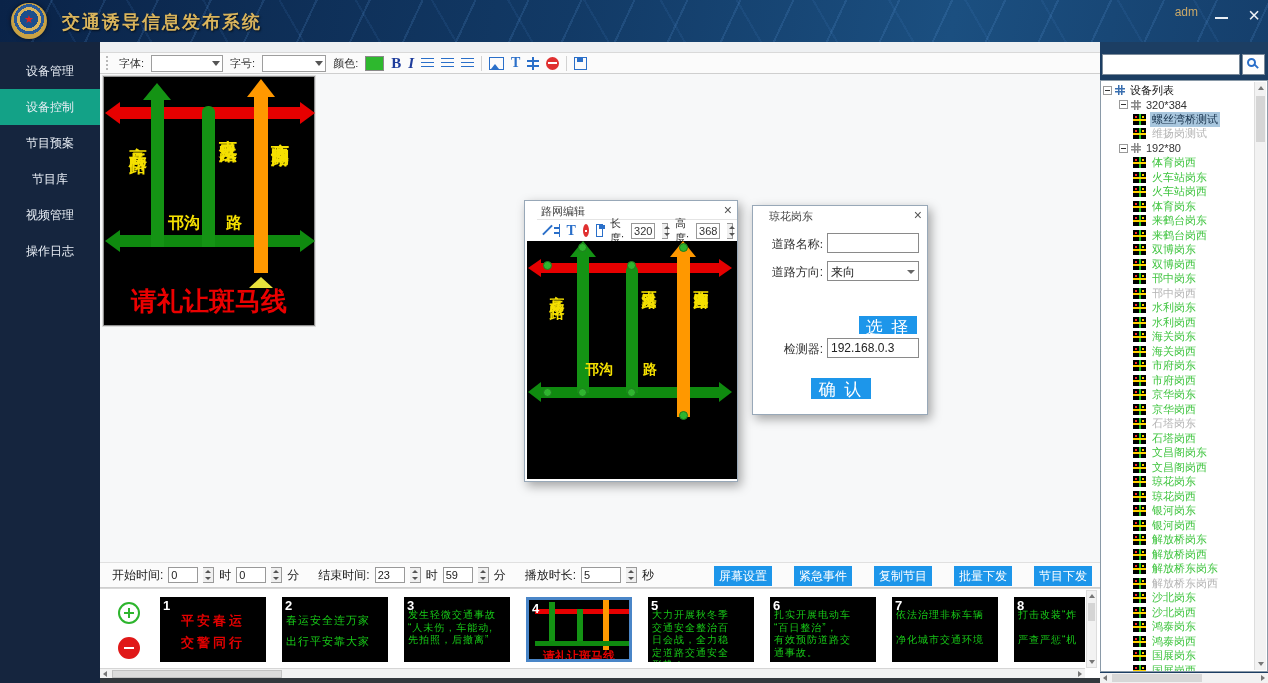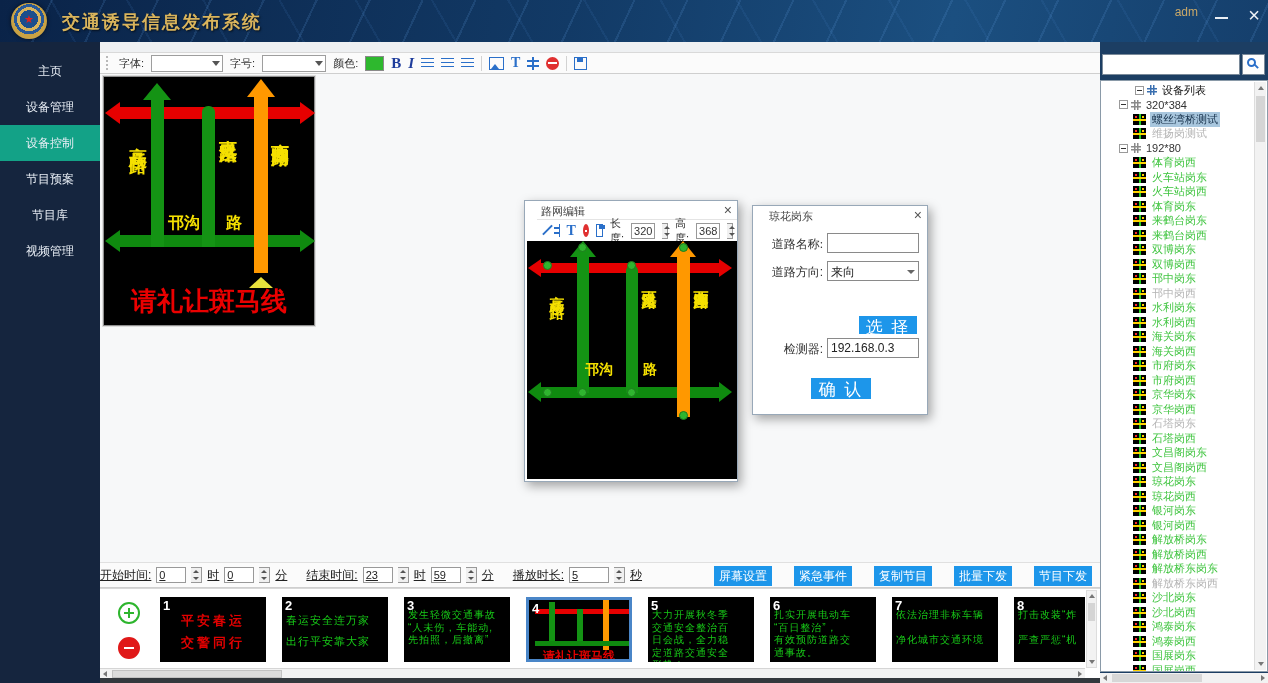--- a/index.html
+++ b/index.html
@@ -78,21 +78,21 @@
   .ed-canvas{position:absolute;left:2px;top:40px;width:210px;height:238px;background:#000;}
 
   .props .row{position:absolute;left:0;width:100%;height:20px;font-size:12px;color:#333;}
   .props .lab{position:absolute;left:0;width:70px;text-align:right;top:3px;}
   .props .inp{position:absolute;left:74px;width:92px;height:20px;background:#fff;border:1px solid #8a8a8a;font-size:12px;padding:2px 3px;color:#222;}
   .props .sel .car{position:absolute;right:3px;top:8px;width:0;height:0;border-left:4px solid transparent;border-right:4px solid transparent;border-top:4px solid #666;}
   .btn{background:#1d96ea;color:#fff;border:none;font-size:17px;cursor:pointer;letter-spacing:2px;}
 
   
   .schedule{position:absolute;left:0;top:520px;width:1000px;height:26px;background:#fbfbfb;
-    border-top:1px solid #e0e0e0;border-bottom:1px solid #cfcfcf;display:flex;align-items:center;gap:5px;font-size:12px;color:#222;padding-left:0;text-decoration:underline;}
+    border-top:1px solid #e0e0e0;border-bottom:1px solid #cfcfcf;display:flex;align-items:center;gap:5px;font-size:12px;color:#222;padding-left:12px;}
   .schedule .numbox{width:30px;}
   .actions{position:absolute;right:8px;top:3px;display:flex;gap:22px;}
   .act-btn{width:58px;height:20px;background:#1d96ea;color:#fff;border:none;font-size:12px;cursor:pointer;}
 
   
   .strip{position:absolute;left:0;top:546px;width:1000px;height:95px;background:#fff;border-top:1px solid #d8d8d8;}
   .pm{position:absolute;left:18px;width:22px;height:22px;border-radius:50%;cursor:pointer;}
   .pm.plus{top:13px;border:2px solid #2db52d;}
   .pm.plus::before{content:"";position:absolute;left:4px;top:8px;width:10px;height:2px;background:#2db52d;}
   .pm.plus::after{content:"";position:absolute;left:8px;top:4px;width:2px;height:10px;background:#2db52d;}
@@ -120,21 +120,21 @@
   
   .rightpanel{position:absolute;left:1100px;top:42px;width:168px;height:641px;background:#1c3e63;}
   .search-input{position:absolute;left:2px;top:12px;width:138px;height:21px;background:#fff;border:1px solid #7a8a9a;}
   .search-btn{position:absolute;left:142px;top:12px;width:23px;height:21px;background:#fdfdfd;border:1px solid #7a8a9a;cursor:pointer;}
   .mag{position:absolute;left:4px;top:3px;width:9px;height:9px;border:2px solid #2a6fc9;border-radius:50%;}
   .mag::after{content:"";position:absolute;width:6px;height:2px;background:#2a6fc9;transform:rotate(45deg);right:-5px;bottom:-2px;}
   .tree-box{position:absolute;left:0;top:38px;width:168px;height:592px;background:#fff;border:1px solid #8a9aa8;overflow:hidden;}
   .tree{position:absolute;left:2px;top:2px;width:152px;}
   .trow{display:flex;align-items:center;height:14.5px;font-size:11px;white-space:nowrap;}
   .trow .tlabel{padding:0 2px;}
-  .trow.root{color:#111;margin-left:32px;}
+  .trow.root{color:#111;}
   .trow.grp{color:#333;padding-left:16px;}
   .trow.item{padding-left:30px;cursor:pointer;}
   .trow.on .tlabel{color:#3ec43e;}
   .trow.off .tlabel{color:#b4b4b4;}
   .trow.selected .tlabel{background:#a9c7de;color:#15304a;}
   .exp{width:9px;height:9px;border:1px solid #9a9a9a;background:#fff;position:relative;margin-right:3px;flex:none;cursor:pointer;}
   .exp::after{content:"";position:absolute;left:1px;right:1px;top:3px;height:1px;background:#333;}
   .hash{width:10px;height:10px;flex:none;margin-right:3px;background-image:
     linear-gradient(#8a8a8a,#8a8a8a),linear-gradient(#8a8a8a,#8a8a8a),linear-gradient(#8a8a8a,#8a8a8a),linear-gradient(#8a8a8a,#8a8a8a);
     background-size:1.5px 100%,1.5px 100%,100% 1.5px,100% 1.5px;background-position:2.5px 0,6px 0,0 2.5px,0 6px;background-repeat:no-repeat;}
@@ -161,23 +161,20 @@
         <span class="star">★</span>
       </div>
     <div class="app-title">交通诱导信息发布系统</div>
     <div class="user">adm</div>
     <div class="win-min"></div>
     <div class="win-close">×</div>
   </div>
 
   <div class="sidebar">
 
-      <div class="side-item">
-        <span>主页</span>
-      </div>
 
       <div class="side-item">
         <span>设备管理</span>
       </div>
 
       <div class="side-item active">
         <span>设备控制</span>
       </div>
 
       <div class="side-item">
@@ -186,20 +183,23 @@
 
       <div class="side-item">
         <span>节目库</span>
       </div>
 
 
       <div class="side-item">
         <span>视频管理</span>
       </div>
 
+      <div class="side-item">
+        <span>操作日志</span>
+      </div>
     </div>
 
   <div class="main">
 
     <div class="toolbar">
       <span class="grip"></span>
       <span>字体:</span>
       <span class="tb-select">
           <span class="car"></span>
         </span>

